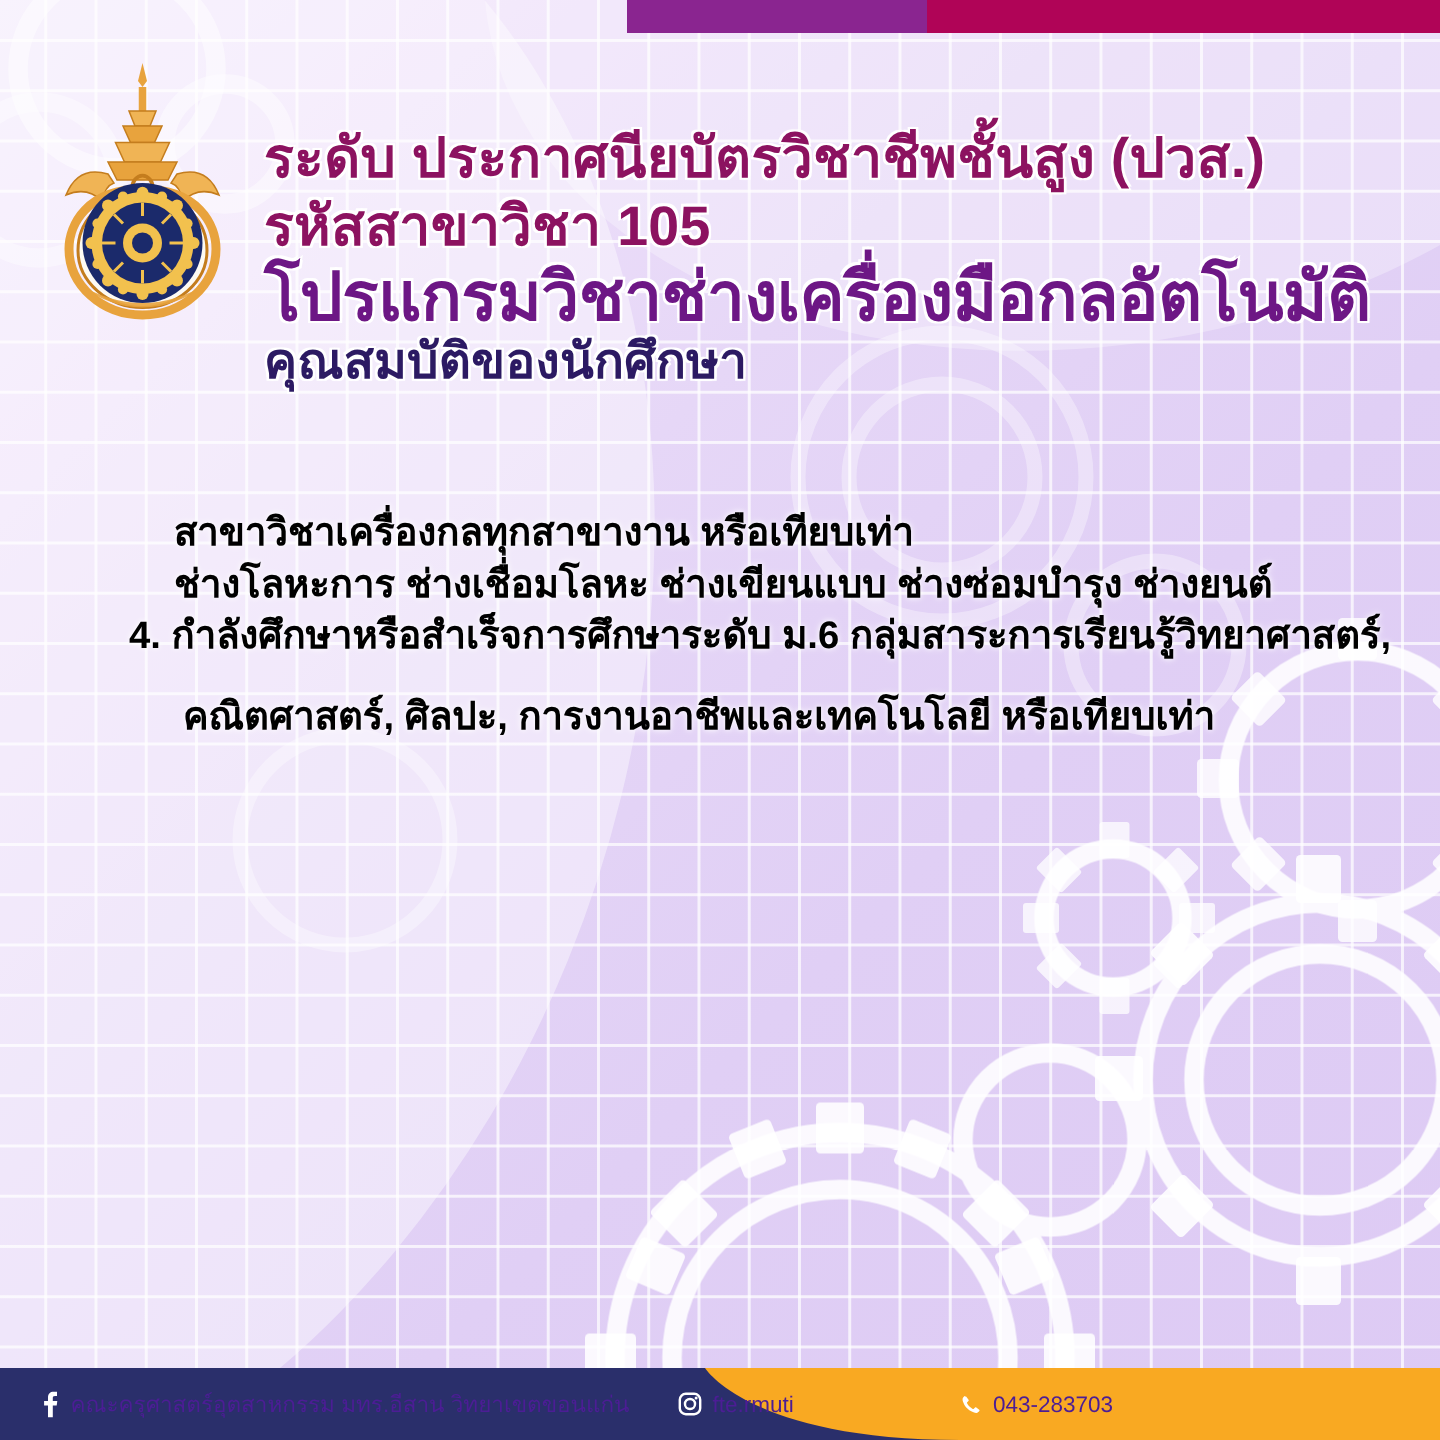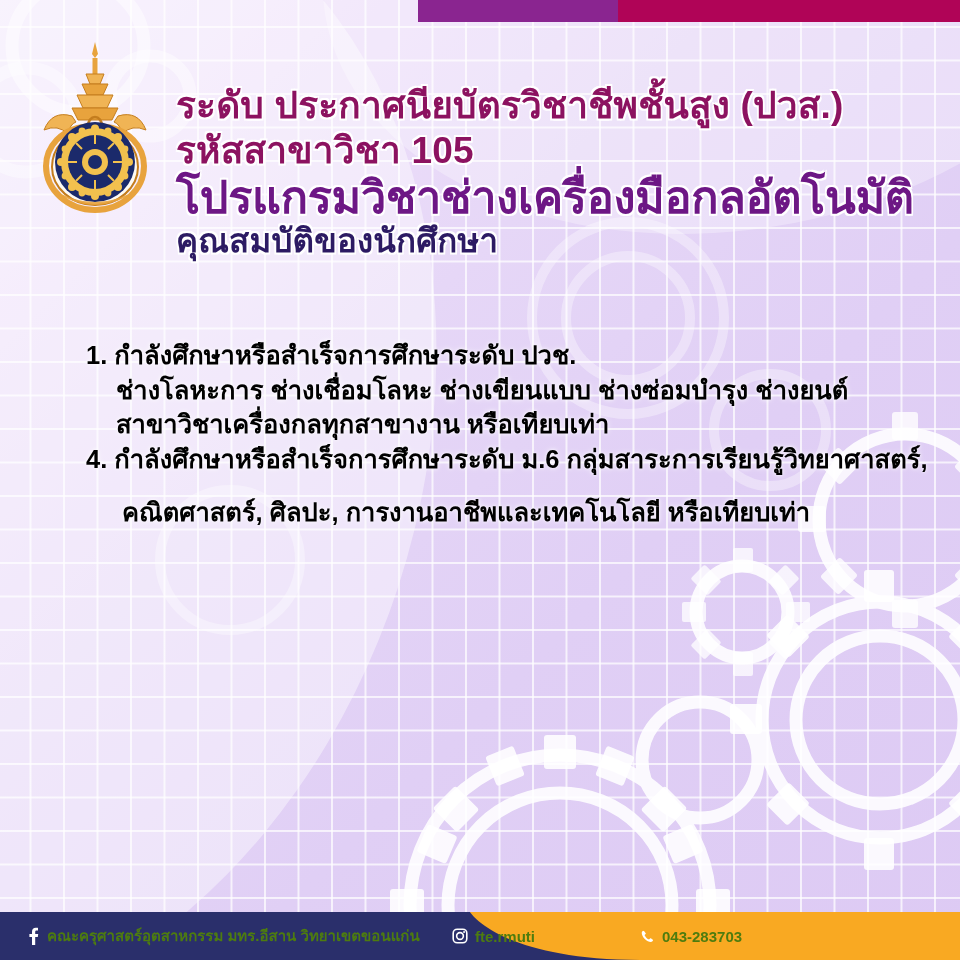--- a/index.html
+++ b/index.html
@@ -74,21 +74,21 @@
   .bl-row{white-space:nowrap;}
   .ind-0{padding-left:0;}
   .ind-1{padding-left:30px;}
   .ind-2{padding-left:36px;margin-top:19px;}
 
   
   .footer{position:absolute;left:0;bottom:0;width:960px;height:48px;overflow:hidden;}
   .footer-orange{position:absolute;inset:0;background:#f9a922;}
   .f-item{
     position:absolute;top:0;height:48px;display:flex;align-items:center;gap:7px;
-    color:#4d7c0f;font-size:15px;font-weight:bold;white-space:nowrap;
+    color:#4c1d95;font-size:15px;font-weight:normal;white-space:nowrap;
   }
   .f-fb{left:26px;}
   .f-ig{left:452px;justify-content:center;}
   .f-ph{left:640px;}
   .f-web{left:732px;margin-top:40px;}
   .f-icon{display:inline-flex;align-items:center;justify-content:center;}
 
   
   ::-webkit-scrollbar{display:none;}
 </style>
@@ -254,23 +254,22 @@
   </div>
 
   <div class="headings">
     <div class="h-line h1">ระดับ ประกาศนียบัตรวิชาชีพชั้นสูง (ปวส.)</div>
     <div class="h-line h2">รหัสสาขาวิชา 105</div>
     <div class="h-line h3">โปรแกรมวิชาช่างเครื่องมือกลอัตโนมัติ</div>
     <div class="h-line h4">คุณสมบัติของนักศึกษา</div>
   </div>
 
   <div class="body-list">
-    <div class="bl-row ind-0">1. กำลังศึกษาหรือสำเร็จการศึกษาระดับ ปวช.</div>
+    <div class="bl-row ind-1">สาขาวิชาเครื่องกลทุกสาขางาน หรือเทียบเท่า</div>
     <div class="bl-row ind-1">ช่างโลหะการ ช่างเชื่อมโลหะ ช่างเขียนแบบ ช่างซ่อมบำรุง ช่างยนต์</div>
-    <div class="bl-row ind-1">สาขาวิชาเครื่องกลทุกสาขางาน หรือเทียบเท่า</div>
     <div class="bl-row ind-0">4. กำลังศึกษาหรือสำเร็จการศึกษาระดับ ม.6 กลุ่มสาระการเรียนรู้วิทยาศาสตร์,</div>
     <div class="bl-row ind-2">คณิตศาสตร์, ศิลปะ, การงานอาชีพและเทคโนโลยี หรือเทียบเท่า</div>
   </div>
 
   <div class="footer">
     <div class="footer-orange"></div>
     <svg width="960" height="48" style="position:absolute;left:0;top:0;">
       <path d="M0,0 L470,0 C 470,0 500,48 640,48 L0,48 Z" fill="#2a2f6b"></path>
       <rect x="0" y="0" width="430" height="48" fill="#2a2f6b"></rect>
     </svg>

